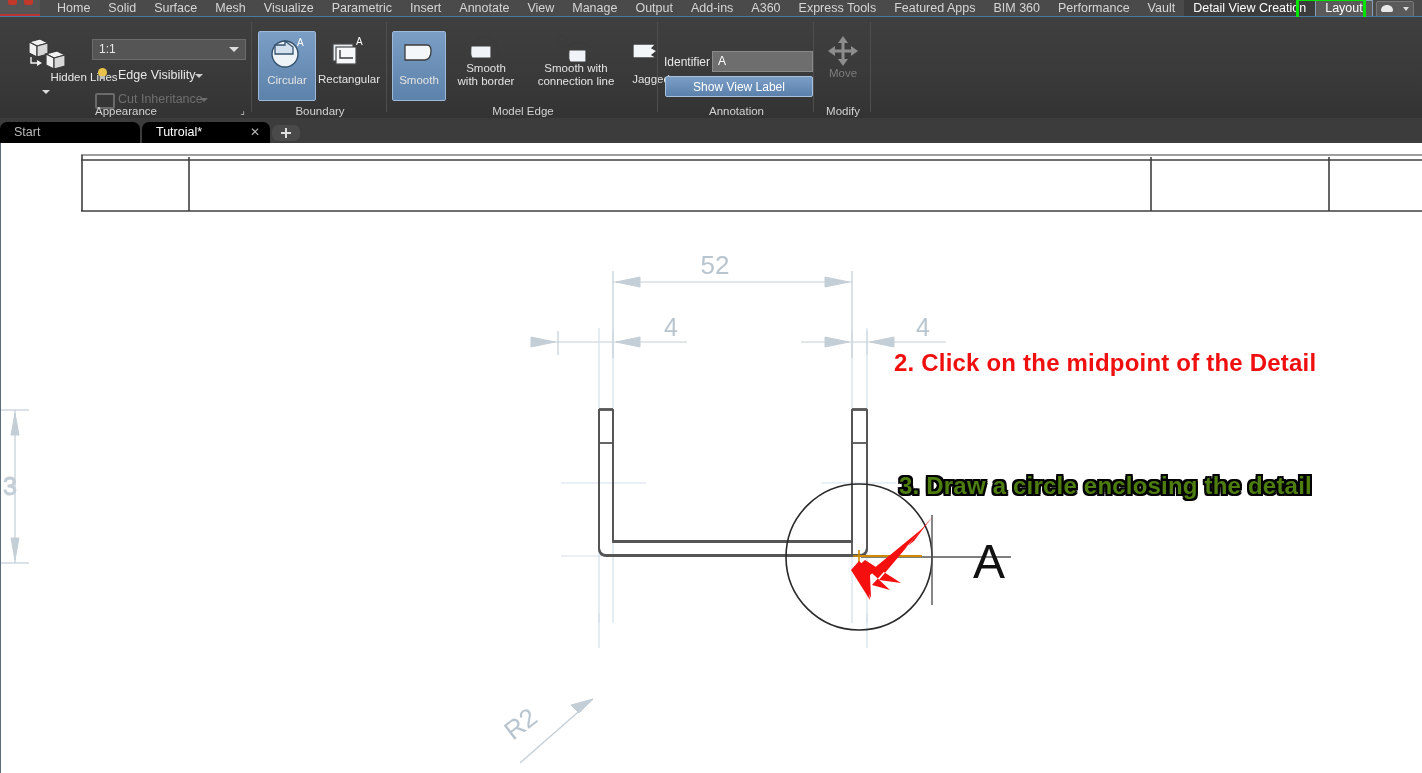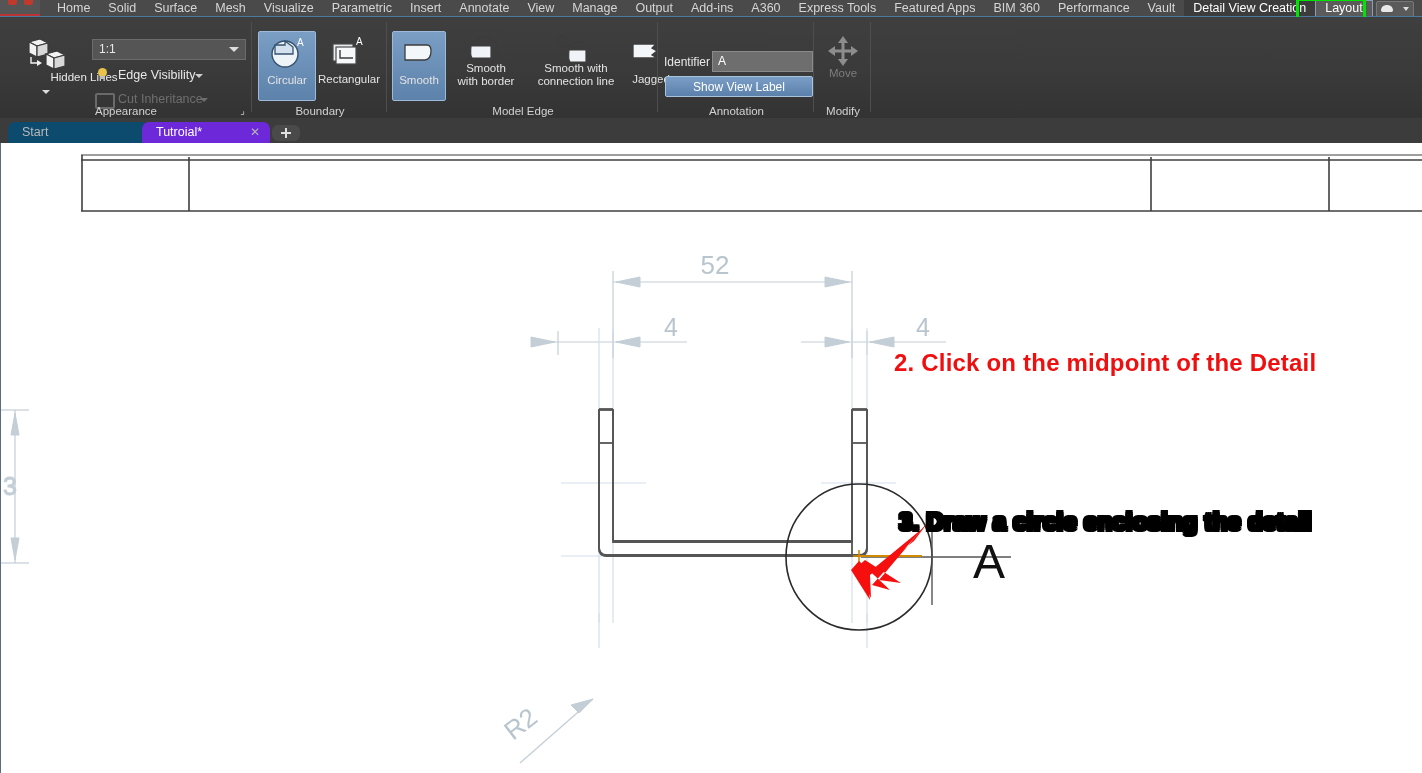--- a/index.html
+++ b/index.html
@@ -88,41 +88,41 @@
   .xmark{position:absolute;}
   .xmark i{position:absolute;left:0;top:11px;width:26px;height:6px;background:#e03024;border-radius:1px;}
   .xmark i:first-child{transform:rotate(45deg);}
   .xmark i:last-child{transform:rotate(-45deg);}
 
   
   .filebar{position:absolute;left:0;top:118px;width:1422px;height:25px;background:#3c3c3c;}
   .ftab{position:absolute;top:4px;height:21px;background:#4e4e4e;border-radius:7px 7px 0 0;}
   .ftab .t{position:absolute;left:14px;top:3px;font-size:12.5px;}
   .ftab .x{position:absolute;right:10px;top:3px;font-size:12px;color:#b5b5b5;}
-  #ftab-start{left:8px;width:140px;background:#0c4a6e;}
+  #ftab-start{left:0;width:140px;background:#000000;}
   #ftab-start .t{color:#b9b9b9;}
-  #ftab-doc{left:142px;width:128px;background:#6d28d9;}
+  #ftab-doc{left:142px;width:128px;background:#000000;}
   #ftab-doc .t{color:#ffffff;}
   .fplus{position:absolute;left:272px;top:7px;width:28px;height:16px;background:#4a4a4a;border-radius:6px;}
   .fplus:before{content:"";position:absolute;left:13px;top:3px;width:2px;height:10px;background:#e0e0e0;}
   .fplus:after{content:"";position:absolute;left:9px;top:7px;width:10px;height:2px;background:#e0e0e0;}
 
   
   .canvas{position:absolute;left:0;top:143px;width:1422px;height:630px;background:#ffffff;
           border-left:1.5px solid #5b6d7d;box-sizing:border-box;}
   .canvas svg{position:absolute;left:0;top:0;}
 
   
   .callout{position:absolute;font-weight:bold;white-space:nowrap;letter-spacing:.2px;}
   #co1{left:1069px;top:30px;font-size:27px;color:#1fe11f;
        text-shadow:-2px 0 #000,2px 0 #000,0 -2px #000,0 2px #000,-2px -2px #000,2px 2px #000,2px -2px #000,-2px 2px #000;}
   #co2{left:893px;top:349px;font-size:24px;color:#ef0f0f;
        text-shadow:-2px 0 #fff,2px 0 #fff,0 -2px #fff,0 2px #fff,-2px -2px #fff,2px 2px #fff,2px -2px #fff,-2px 2px #fff;}
-  #co3{left:898px;top:472px;font-size:24px;color:#000000;
-       text-shadow:-2px 0 #000,2px 0 #000,0 -2px #000,0 2px #000,-2px -2px #000,2px 2px #000,2px -2px #000,-2px 2px #000;margin-top:36px;}
+  #co3{left:898px;top:472px;font-size:24px;color:#4d7c0f;
+       text-shadow:-2px 0 #000,2px 0 #000,0 -2px #000,0 2px #000,-2px -2px #000,2px 2px #000,2px -2px #000,-2px 2px #000;}
 </style>
 </head>
 <body>
 
 <div id="app">
 
   <div class="tabstrip">
     <div class="appicon">
       <div class="d d1"></div>
         <div class="d d2"></div>

